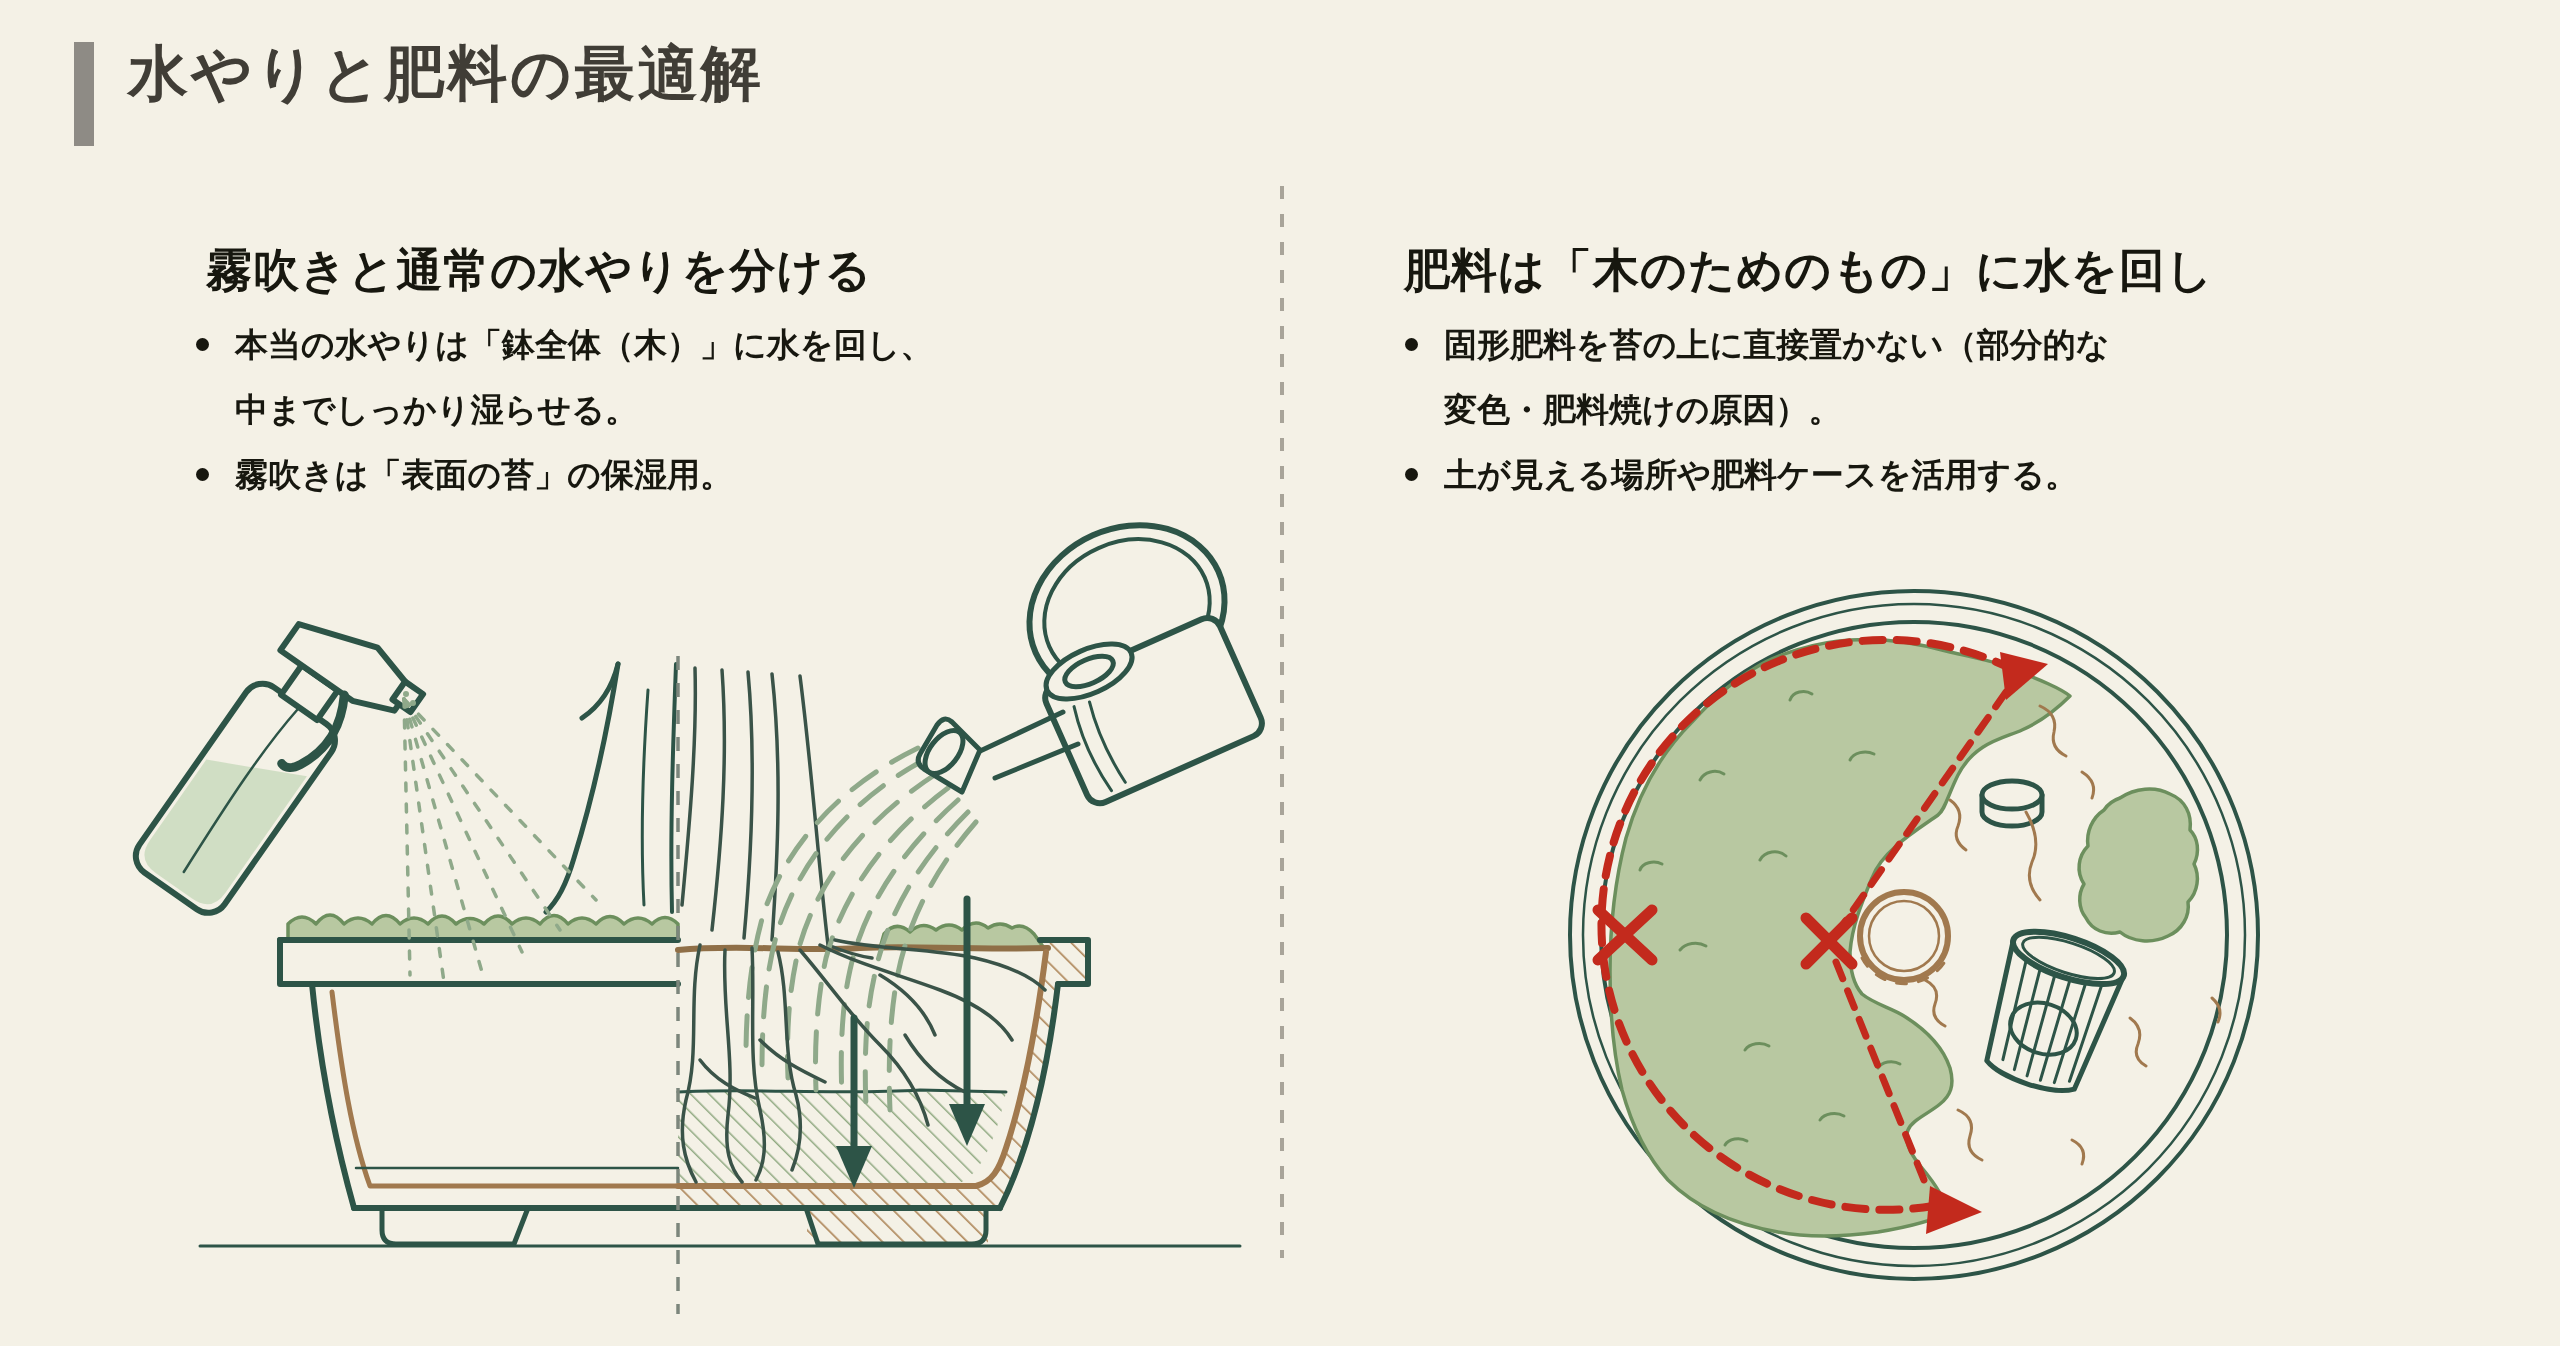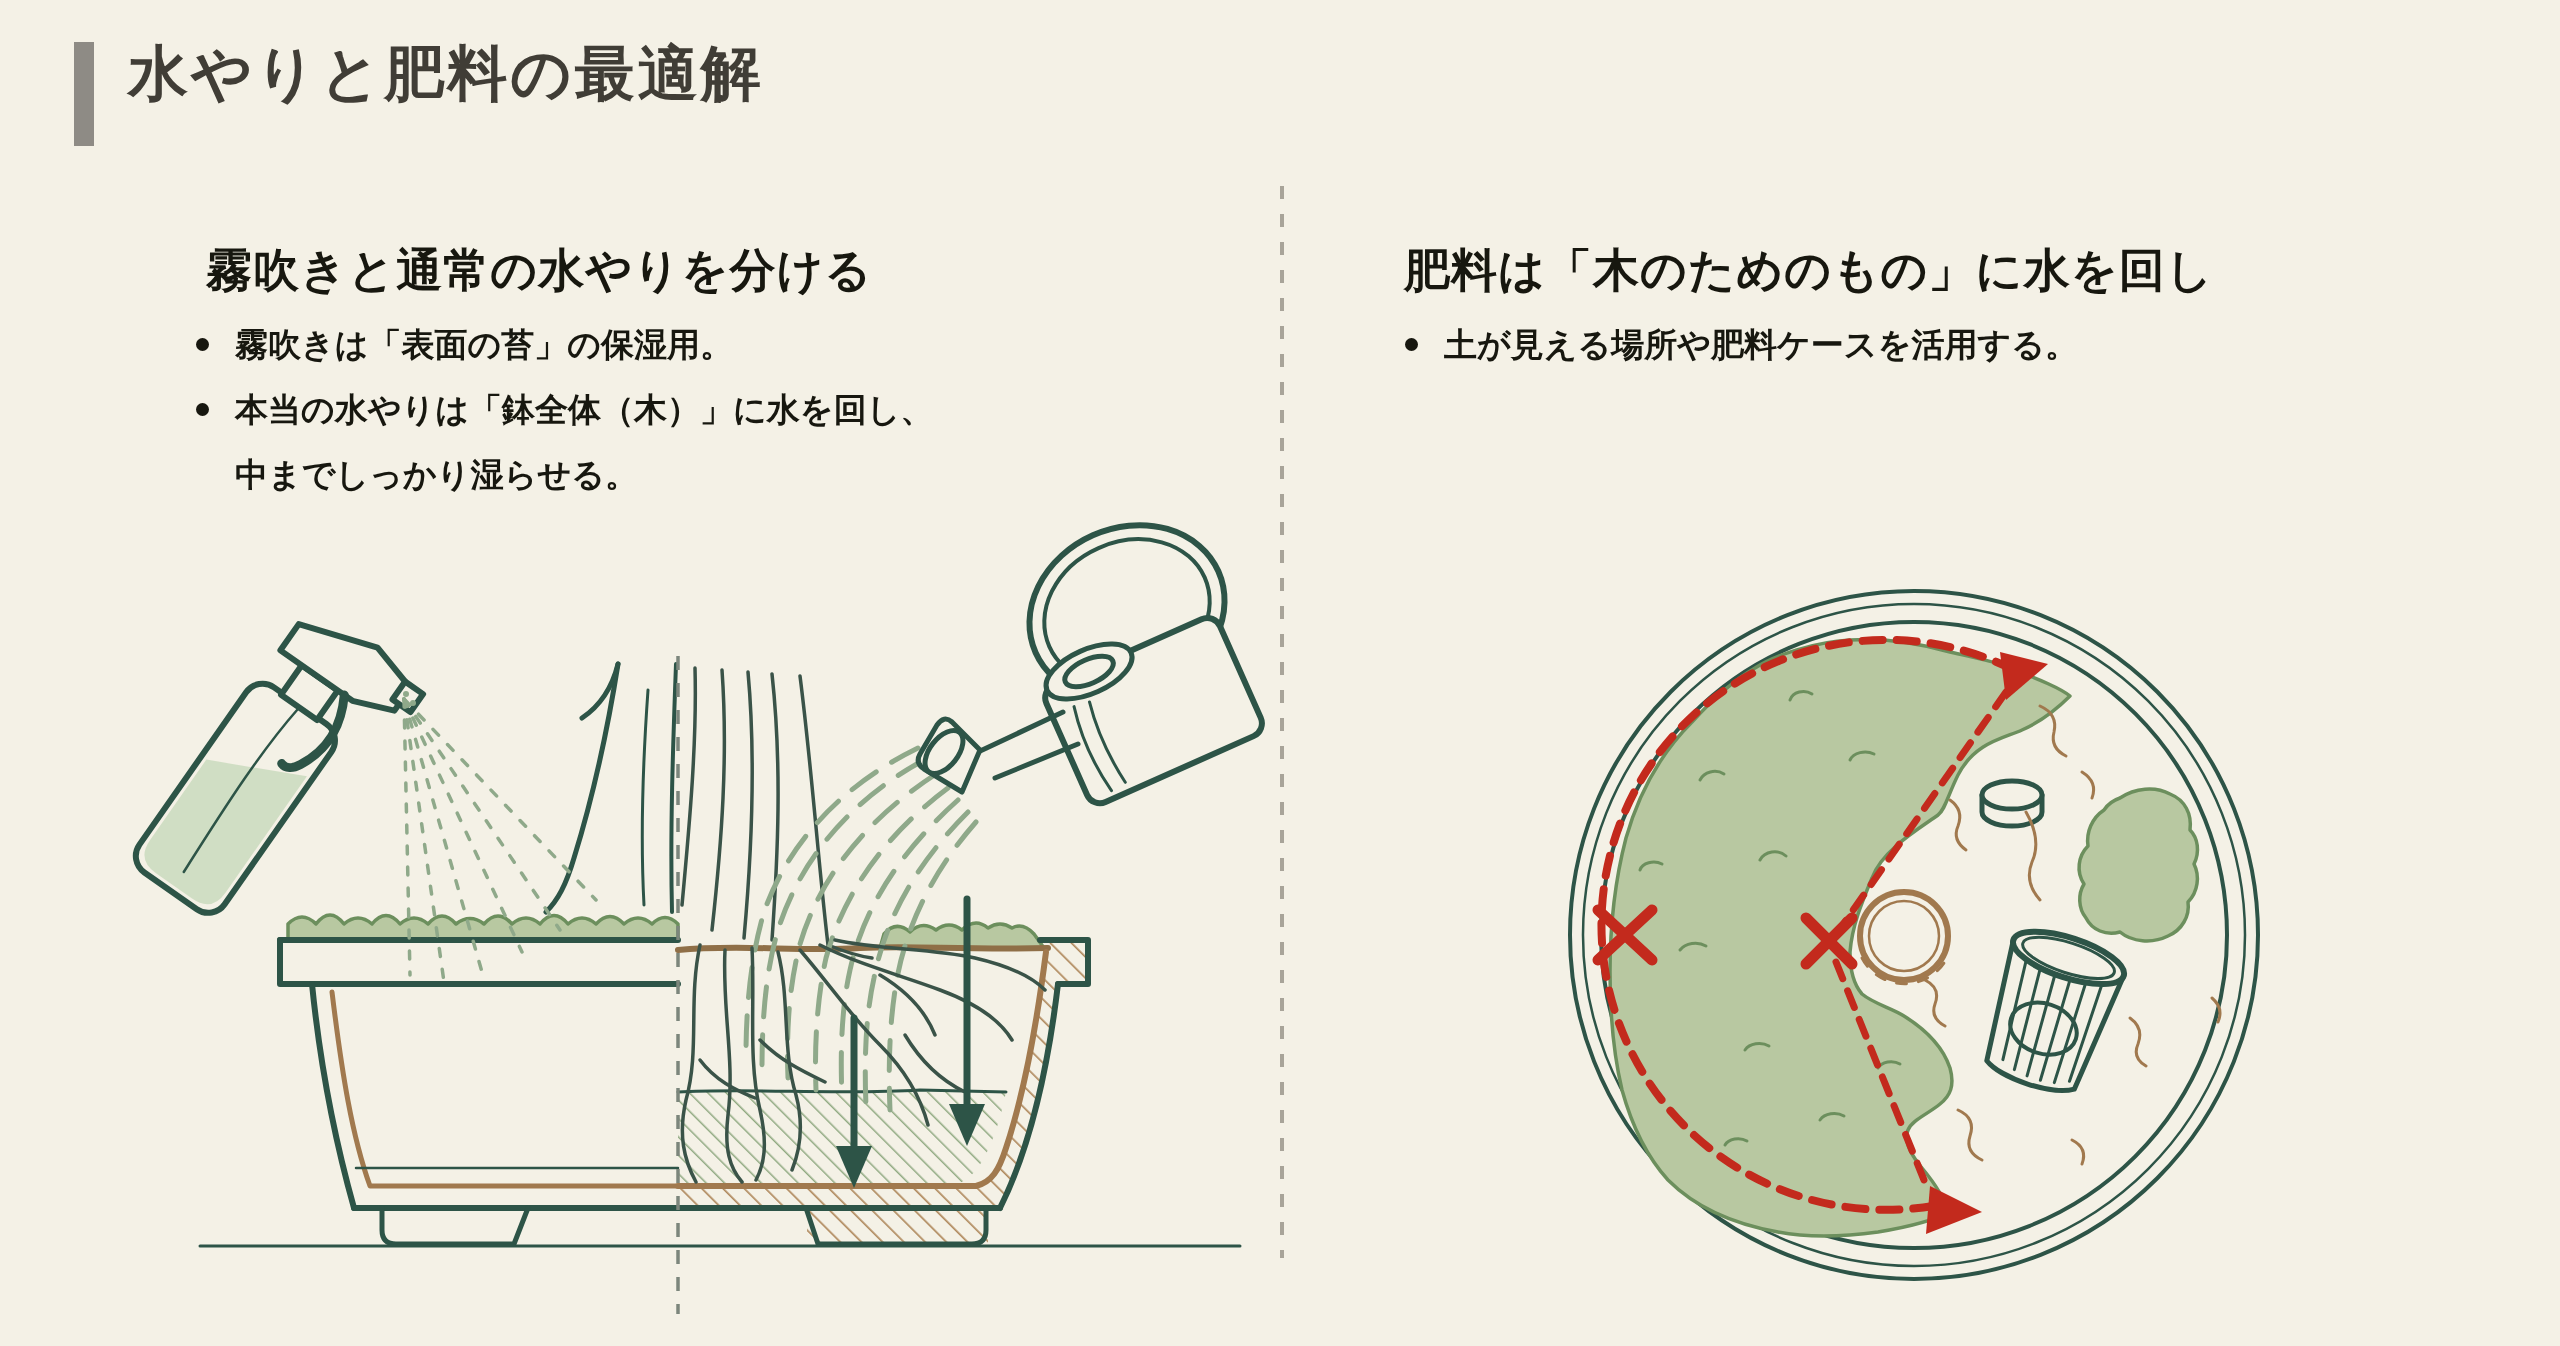--- a/index.html
+++ b/index.html
@@ -285,31 +285,36 @@
 <header>
   <div class="abs accent-bar"></div>
   <h1 class="abs page-title">水やりと肥料の最適解</h1>
 </header>
 
 <section>
   <h2 class="abs sec sec-left">霧吹きと通常の水やりを分ける</h2>
   <ul class="abs blist blist-left">
     <li>
       <span class="dot"></span>
-      <span class="btxt">霧吹きは「表面の苔」の保湿用。</span>
+      <span class="btxt">本当の水やりは「鉢全体（木）」に水を回し、
+中までしっかり湿らせる。</span>
     </li>
     <li>
       <span class="dot"></span>
-      <span class="btxt">本当の水やりは「鉢全体（木）」に水を回し、
-中までしっかり湿らせる。</span>
+      <span class="btxt">霧吹きは「表面の苔」の保湿用。</span>
     </li>
   </ul>
 </section>
 
 <section>
   <h2 class="abs sec sec-right">肥料は「木のためのもの」に水を回し</h2>
   <ul class="abs blist blist-right">
+    <li>
+      <span class="dot"></span>
+      <span class="btxt">固形肥料を苔の上に直接置かない（部分的な
+変色・肥料焼けの原因）。</span>
+    </li>
     <li>
       <span class="dot"></span>
       <span class="btxt">土が見える場所や肥料ケースを活用する。</span>
     </li>
   </ul>
 </section>
 
 </body></html>

